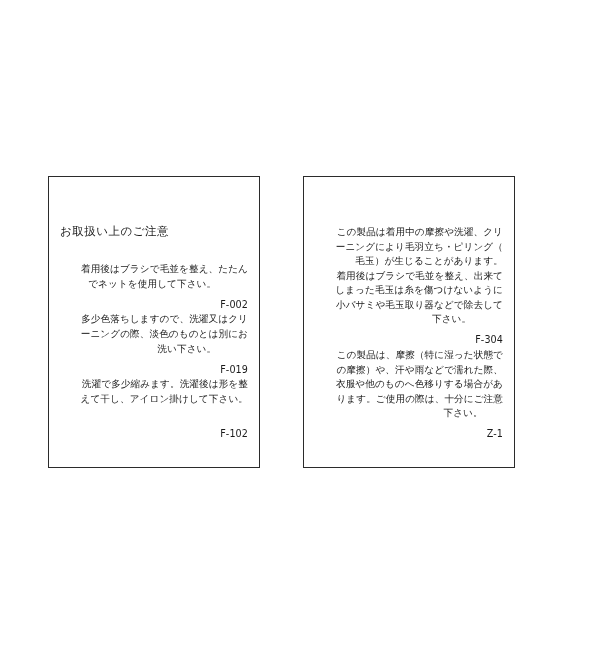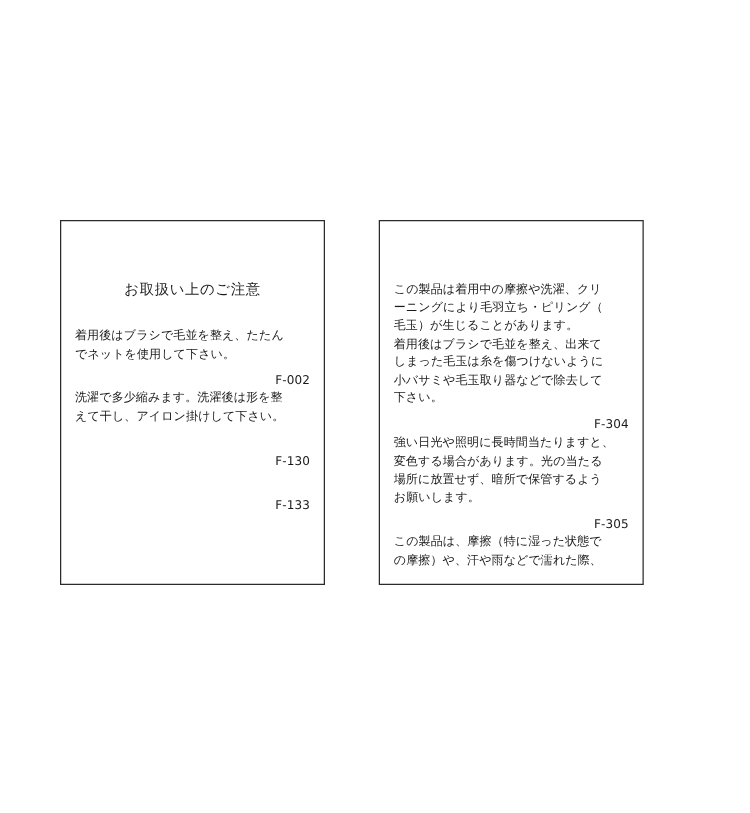--- a/index.html
+++ b/index.html
@@ -39,33 +39,33 @@
   }
   .card-inner {
     position: absolute;
     left: 11px;
     right: 11px;
     top: 10px;
     bottom: 10px;
     overflow: hidden;
   }
   .doc-title {
-    text-align: center;
+    text-align: left;
     font-size: 11.5px;
     line-height: 1.5;
     margin: 36px 0 22px 0;
     letter-spacing: 0.5px;
     font-weight: 400;
   }
   .para {
     font-size: 9.6px;
     line-height: 1.52;
     margin: 0;
     letter-spacing: 0.1px;
-    text-align: left;
+    text-align: right;
     white-space: pre-wrap;
   }
   .right-body {
     margin-top: 38px;
   }
   .right-body .para {
     font-size: 9.6px;
     line-height: 1.52;
   }
   
@@ -82,48 +82,47 @@
 <div class="page">
 
   <div class="card card-left">
     <div class="card-inner">
       <div class="doc-title">お取扱い上のご注意</div>
 
       <p class="para"><span>着用後はブラシで毛並を整え、たたん
 でネットを使用して下さい。</span><span class="code">F-002</span></p>
       <div class="clear"></div>
 
+      <p class="para"><span>多少色落ちしますので、洗濯又はクリ
+ーニングの際、淡色のものとは別にお
+洗い下さい。</span><span class="code">F-019</span></p>
       <div class="clear"></div>
 
       <p class="para"><span>洗濯で多少縮みます。洗濯後は形を整
-えて干し、アイロン掛けして下さい。</span><span class="code">F-130</span></p>
+えて干し、アイロン掛けして下さい。</span><span class="code">F-102</span></p>
       <div class="clear"></div>
 
       <p class="para"><span class="code">F-133</span></p>
       <div class="clear"></div>
     </div>
   </div>
 
   <div class="card card-right">
     <div class="card-inner">
       <div class="right-body">
 
         <p class="para"><span>この製品は着用中の摩擦や洗濯、クリ
 ーニングにより毛羽立ち・ピリング（
 毛玉）が生じることがあります。
 着用後はブラシで毛並を整え、出来て
 しまった毛玉は糸を傷つけないように
 小バサミや毛玉取り器などで除去して
 下さい。</span><span class="code">F-304</span></p>
         <div class="clear"></div>
 
-        <p class="para"><span>強い日光や照明に長時間当たりますと、
-変色する場合があります。光の当たる
-場所に放置せず、暗所で保管するよう
-お願いします。</span><span class="code">F-305</span></p>
         <div class="clear"></div>
 
         <p class="para"><span>この製品は、摩擦（特に湿った状態で
 の摩擦）や、汗や雨などで濡れた際、
 衣服や他のものへ色移りする場合があ
 ります。ご使用の際は、十分にご注意
 下さい。</span><span class="code">Z-1</span></p>
         <div class="clear"></div>
 
       </div>

